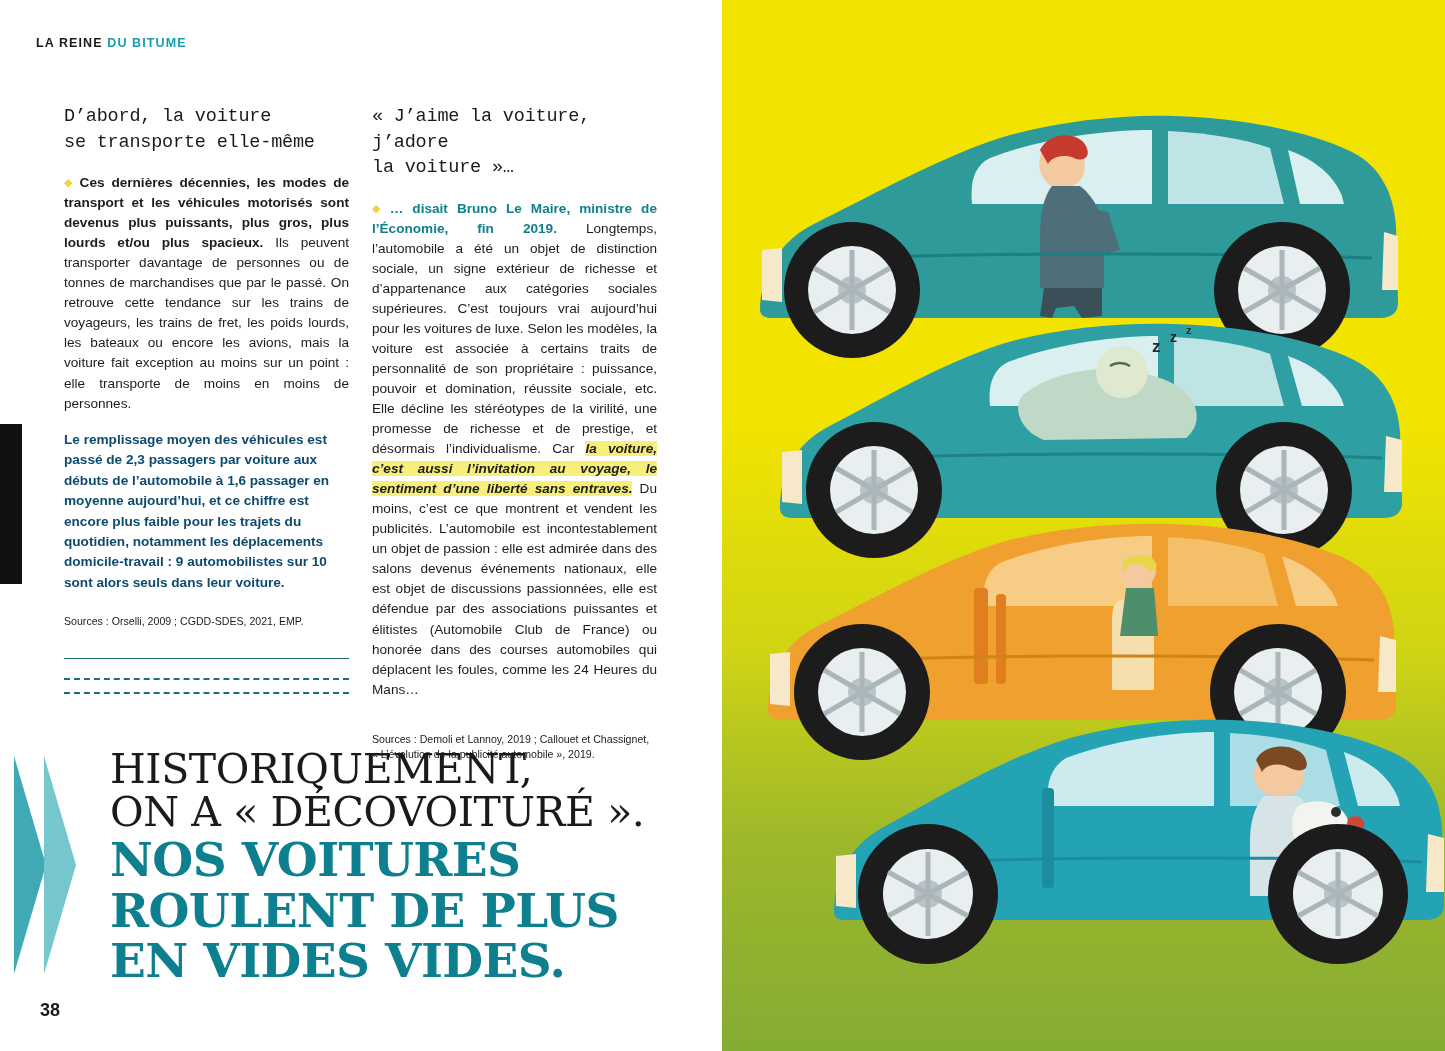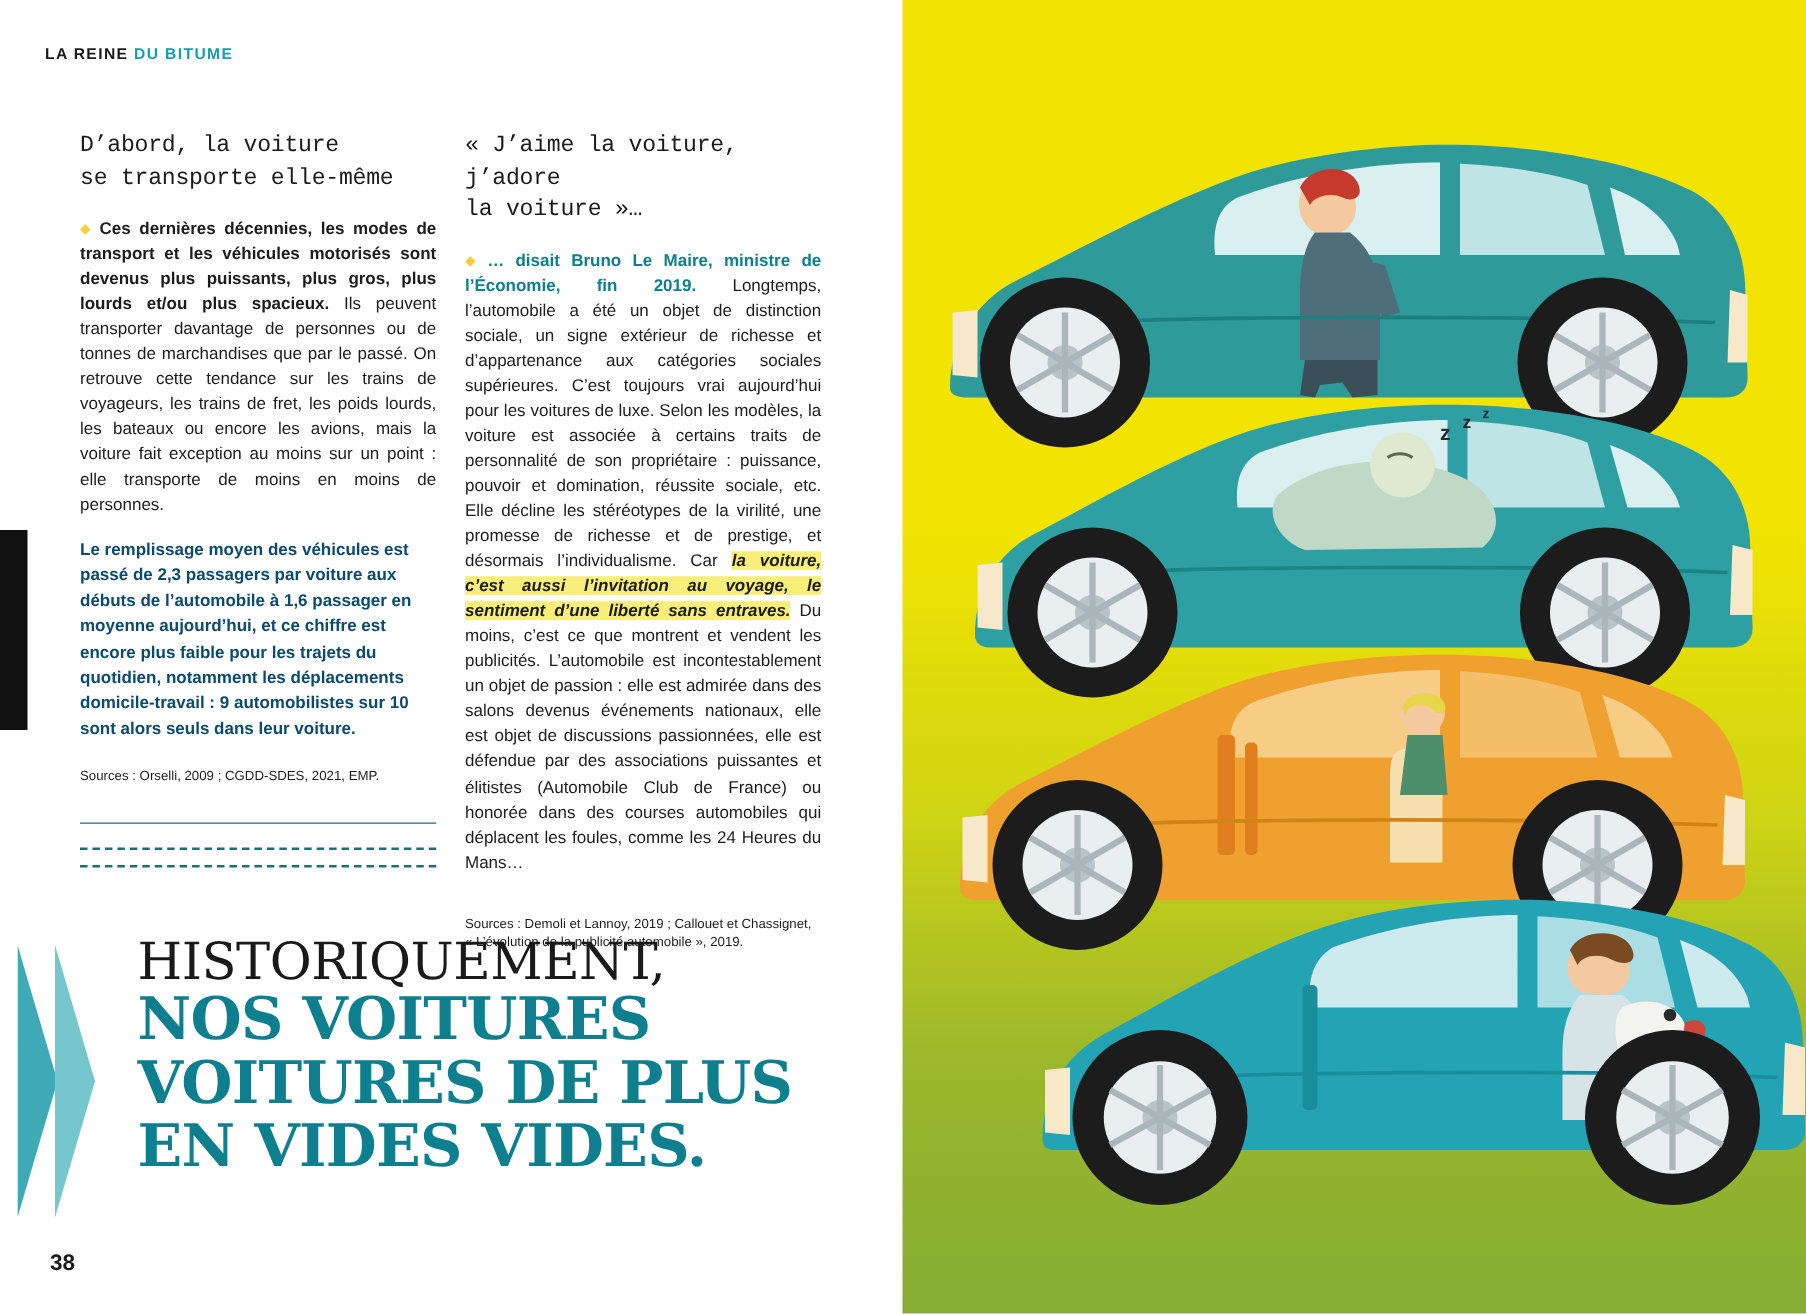--- a/index.html
+++ b/index.html
@@ -233,22 +233,23 @@
 
     <div class="chevrons">
       <svg width="64" height="218" viewBox="0 0 64 218" xmlns="http://www.w3.org/2000/svg">
         <path d="M0 0 L32 109 L0 218 Z" fill="#3fa9b5"></path>
         <path d="M30 0 L62 109 L30 218 Z" fill="#76c7cd"></path>
       </svg>
     </div>
 
     <div class="pullquote">
       <div class="pq-line">HISTORIQUEMENT,</div>
+      <div class="pq-line">ON A « DÉCOVOITURÉ ».</div>
       <div class="pq-line teal">NOS VOITURES</div>
-      <div class="pq-line teal">VOITURES DE PLUS</div>
+      <div class="pq-line teal">ROULENT DE PLUS</div>
       <div class="pq-line teal">EN VIDES VIDES.</div>
     </div>
 
     <div class="folio">38</div>
   </div>
 
   <div class="right-page">
     <svg class="illus" viewBox="0 0 723 1051" xmlns="http://www.w3.org/2000/svg">
 
       <g>

